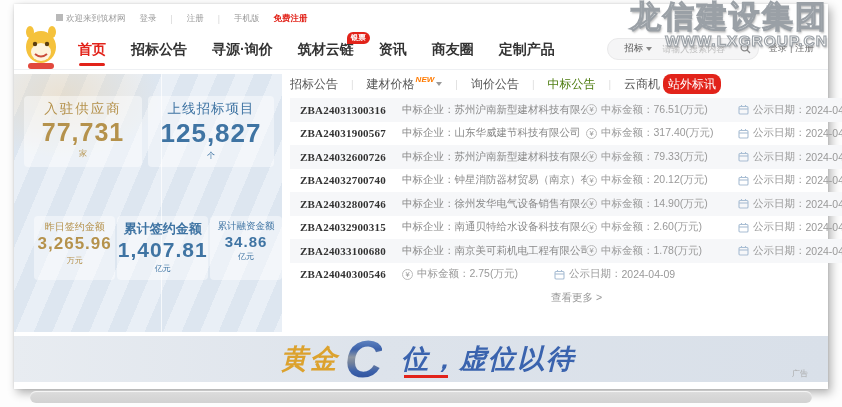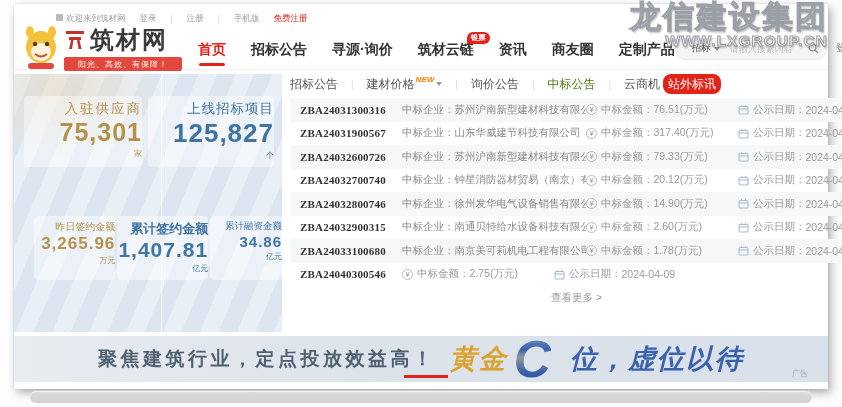--- a/index.html
+++ b/index.html
@@ -4,21 +4,21 @@
 <style>
   *{box-sizing:border-box;margin:0;padding:0;font-family:"Liberation Sans","DejaVu Sans",sans-serif;}
   body{width:842px;height:407px;background:#fdfdfd;position:relative;overflow:hidden;}
   .page{position:absolute;left:14px;top:4px;width:814px;height:385px;background:#fff;
         box-shadow:3px 4px 9px rgba(0,0,0,.3),0 0 2px rgba(0,0,0,.12);}
   
   .topbar{display:flex;align-items:center;gap:14px;font-size:8.5px;color:#9a9a9a;
           padding:9px 40px 0 42px;height:20px;}
   .topbar .sq{width:7px;height:7px;background:#b9b9b9;display:inline-block;margin-right:3px;}
   .topbar .sep{color:#d5d5d5;}
-  .topbar .red{color:#e2231a;}
+  .topbar .red{color:#e2231a;font-weight:bold;}
   
   .header{position:relative;display:flex;align-items:center;height:46px;padding:0 14px 0 6px;
           border-bottom:1px solid #eef0f3;}
   .mascot{width:42px;height:46px;flex:0 0 42px;margin-top:2px;}
   .brand{display:flex;flex-direction:column;margin-left:2px;margin-top:2px;}
   .brandrow{display:flex;align-items:center;gap:4px;}
   .logomark{width:22px;height:22px;}
   .logotext{font-size:24px;font-weight:800;color:#3a3a3a;letter-spacing:2px;}
   .ribbon{margin-top:1px;background:#e2483d;color:#fff;font-size:8px;padding:1.5px 8px;
           border-radius:2px;width:118px;text-align:center;letter-spacing:1px;}
@@ -48,21 +48,21 @@
   .main{display:flex;margin-top:2px;height:260px;}
   .panel{position:relative;flex:0 0 268px;height:258px;margin-top:2px;overflow:hidden;
      background:
        radial-gradient(140px 90px at 18% 8%, rgba(236,210,170,.45), rgba(236,210,170,0) 70%),
        repeating-linear-gradient(113deg,#e9eff6 0 17px,#dde6f0 17px 34px),
        linear-gradient(#e4ebf3,#eef3f8);}
   .panel::after{content:"";position:absolute;left:55%;top:0;width:1px;height:100%;background:rgba(255,255,255,.7);}
   .statrow{position:absolute;left:0;width:100%;display:flex;z-index:2;}
   .statrow.top{top:22px;}
   .statrow.bot{top:142px;}
-  .stat{text-align:right;background:rgba(255,255,255,.45);border-radius:4px;padding:4px 0 6px;}
+  .stat{text-align:center;background:rgba(255,255,255,.45);border-radius:4px;padding:4px 0 6px;}
   .stat .lbl{display:block;}
   .stat .val{display:block;font-weight:800;letter-spacing:1px;}
   .stat .unit{display:block;font-size:8px;margin-top:1px;}
   .gold{color:#b5924c;}
   .blue{color:#3f74a3;}
   .s-top1{width:118px;margin-left:10px;}
   .s-top1 .lbl{font-size:13.5px;letter-spacing:2px;}
   .s-top1 .val{font-size:25px;}
   .s-top2{width:126px;margin-left:6px;}
   .s-top2 .lbl{font-size:13.5px;letter-spacing:1px;}
@@ -133,32 +133,20 @@
     <svg class="mascot" viewBox="0 0 42 46">
       <ellipse cx="21" cy="22" rx="15" ry="16" fill="#f5c23c"></ellipse>
       <ellipse cx="10" cy="7" rx="4" ry="6" fill="#f5c23c"></ellipse>
       <ellipse cx="32" cy="7" rx="4" ry="6" fill="#f5c23c"></ellipse>
       <ellipse cx="21" cy="27" rx="10" ry="9" fill="#fdf3dd"></ellipse>
       <circle cx="15" cy="19" r="2.2" fill="#5a3c10"></circle>
       <circle cx="27" cy="19" r="2.2" fill="#5a3c10"></circle>
       <path d="M15 29 Q21 34 27 29" stroke="#c94b3a" stroke-width="2" fill="none"></path>
       <rect x="8" y="38" width="26" height="6" rx="3" fill="#e2483d"></rect>
     </svg>
-    <div class="brand">
-      <div class="brandrow">
-        <svg class="logomark" viewBox="0 0 22 22">
-          <rect x="2" y="2" width="18" height="3" fill="#c2342b"></rect>
-          <rect x="5" y="8" width="12" height="3" fill="#c2342b"></rect>
-          <path d="M7 11 L5 20 L8 20 L9.5 11 Z" fill="#c2342b"></path>
-          <path d="M13 11 L14.5 20 L17.5 20 L15.5 11 Z" fill="#c2342b"></path>
-        </svg>
-        <span class="logotext">筑材网</span>
-      </div>
-      <div class="ribbon">阳光、高效、有保障！</div>
-    </div>
     <div class="nav">
       <span class="nav-item active">首页</span>
       <span class="nav-item">招标公告</span>
       <span class="nav-item">寻源·询价</span>
       <span class="nav-item"><span>筑材云链</span><span class="nav-badge">银票</span></span>
       <span class="nav-item">资讯</span>
       <span class="nav-item">商友圈</span>
       <span class="nav-item">定制产品</span>
     </div>
     <div class="search">
@@ -178,21 +166,21 @@
     <div class="l1">龙信建设集团</div>
     <div class="l2">WWW.LXGROUP.CN</div>
   </div>
 
   <div class="main">
 
     <div class="panel">
       <div class="statrow top">
         <div class="stat s-top1">
           <span class="lbl gold">入驻供应商</span>
-          <span class="val gold">75,301</span>
+          <span class="val gold">77,731</span>
           <span class="unit gold">家</span>
         </div>
         <div class="stat s-top2">
           <span class="lbl blue">上线招标项目</span>
           <span class="val blue">125,827</span>
           <span class="unit blue">个</span>
         </div>
       </div>
       <div class="statrow bot">
         <div class="stat s-b1">
@@ -393,21 +381,20 @@
               <span>2024-04-09</span>
             </span>
           </div>
         </div>
 
       <div class="more">查看更多 &gt;</div>
     </div>
   </div>
 
   <div class="banner">
-    <span class="b-text">聚焦建筑行业，定点投放效益高！</span>
     <span class="b-gold">黄金</span>
     <span class="b-c">C</span>
     <span class="b-tail">位，虚位以待</span>
     <span class="b-underline"></span>
     <span class="b-ad">广告</span>
   </div>
 </div>
 
 <div class="bottompill"></div>
 

